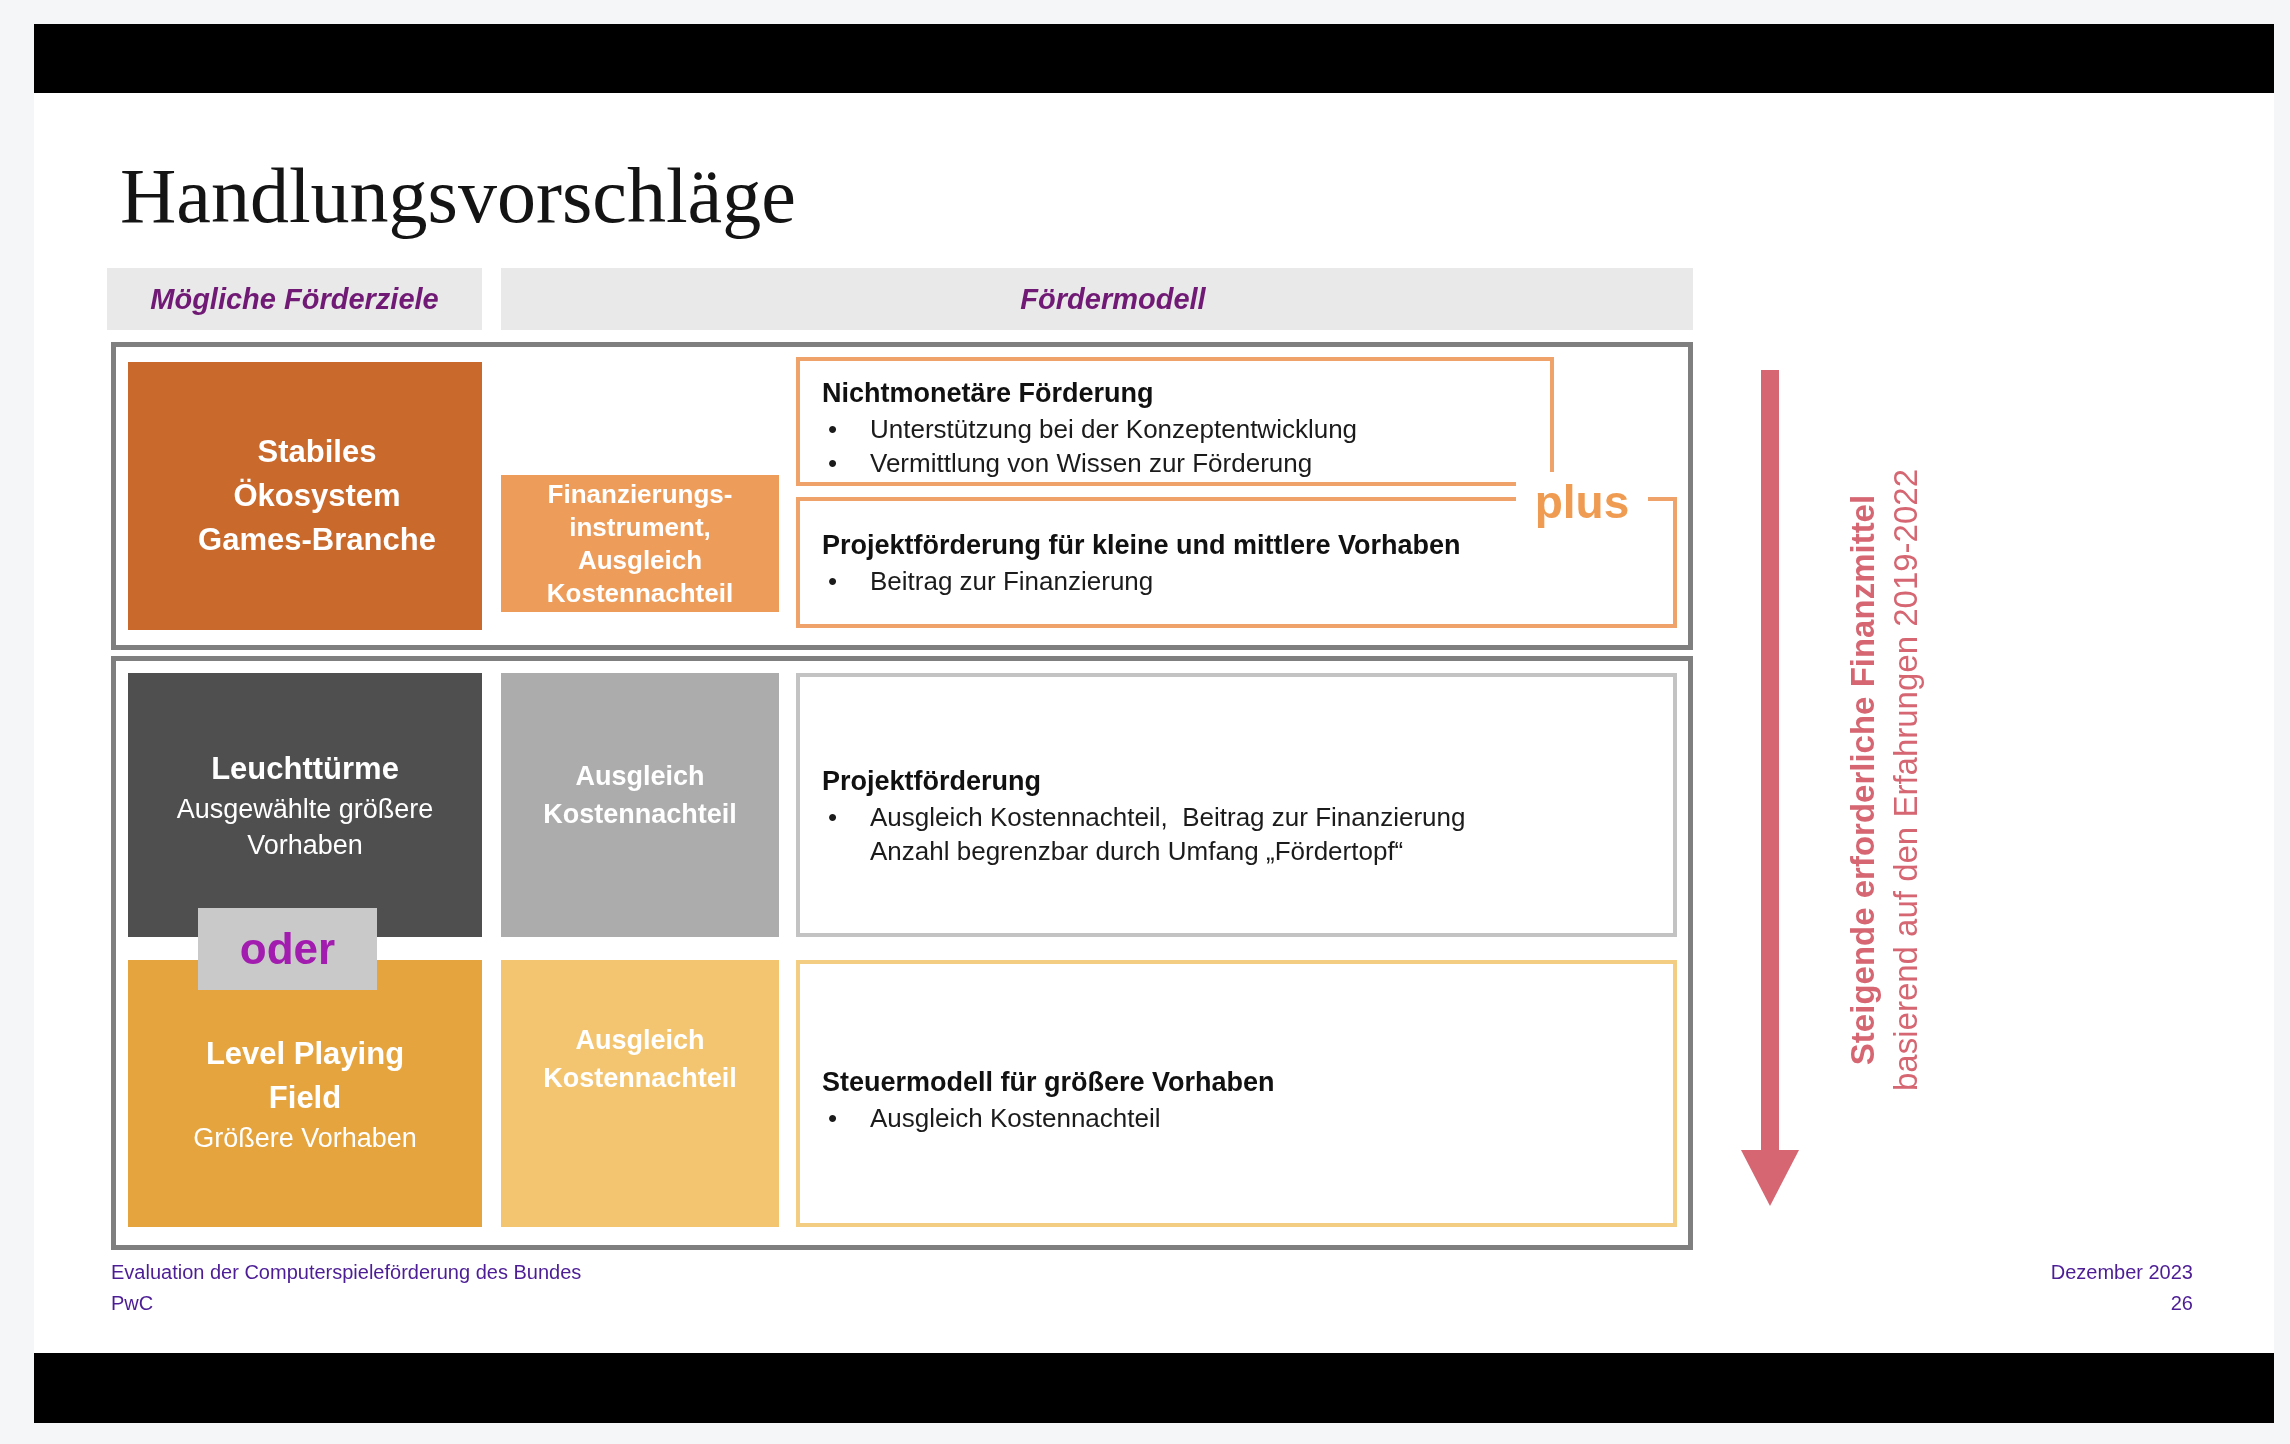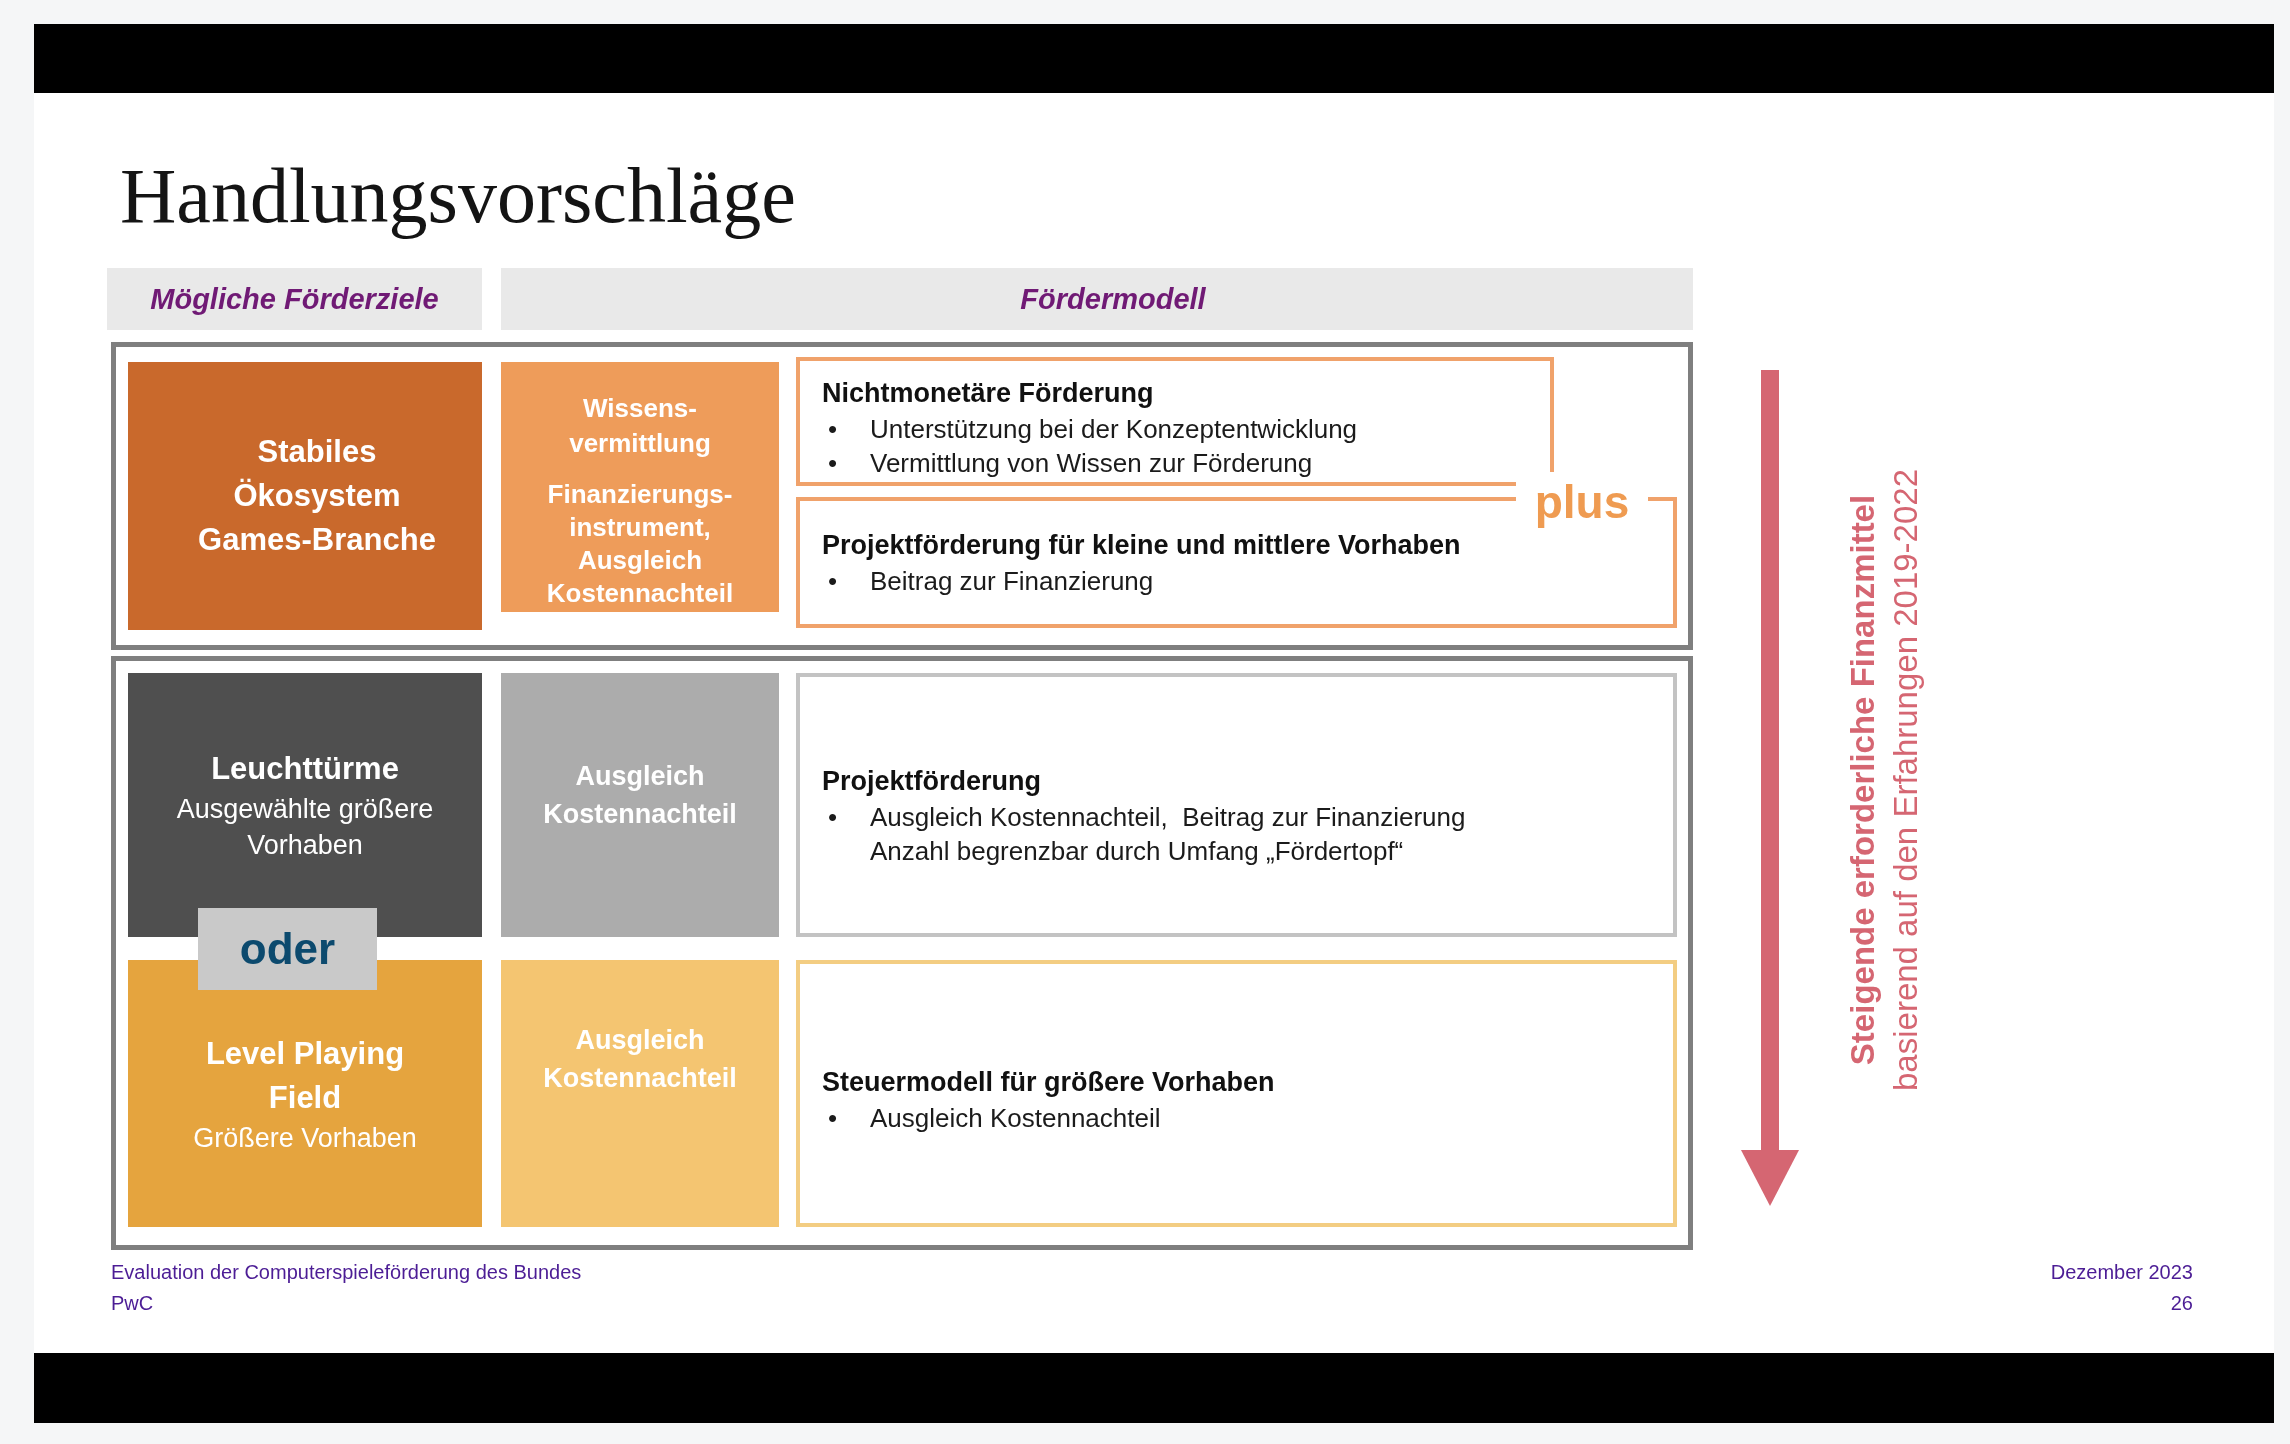--- a/index.html
+++ b/index.html
@@ -25,21 +25,21 @@
 
   .tbox { background:#ffffff; }
   .tbox-heading { font-weight:bold; font-size:27px; color:#111111; line-height:37px; }
   .brow { display:flex; font-size:26px; color:#1b1b1b; line-height:34px; }
   .bmark { width:42px; flex:0 0 42px; padding-left:6px; }
   .btext { white-space:pre-wrap; }
 
   .connector { background:#ffffff; display:flex; align-items:center; justify-content:center;
     color:#ef9b51; font-weight:bold; font-size:46px; z-index:3; }
   .oder { background:#c9c9c9; display:flex; align-items:center; justify-content:center;
-    color:#0c4a6e; font-weight:bold; font-size:44px; z-index:3; }
+    color:#a21caf; font-weight:bold; font-size:44px; z-index:3; }
 
   .arrow-shaft { background:#d56672; }
   .arrow-head { width:0; height:0; border-left:29px solid transparent; border-right:29px solid transparent;
     border-top:56px solid #d56672; }
 
   .sidenote { left:1534px; top:736px; width:700px; height:88px; transform:rotate(-90deg);
     display:flex; flex-direction:column; justify-content:center; text-align:center; color:#d56672; }
   .sidenote .l1 { font-weight:bold; font-size:33px; line-height:43px; }
   .sidenote .l2 { font-size:33px; line-height:43px; }
 
@@ -65,24 +65,20 @@
   </div>
 
   <div class="abs group" style="left:111px; top:342px; width:1582px; height:308px;"></div>
 
   <div class="abs fillbox" style="left:128px; top:362px; width:354px; height:268px; background:#c9692c;padding-left:24px;">
     <div class="goal-title">Stabiles</div>
     <div class="goal-title">Ökosystem</div>
     <div class="goal-title">Games-Branche</div>
   </div>
 
-  <div class="abs fillbox" style="left:501px; top:362px; width:278px; height:127px; background:#ee9c5a;">
-    <div class="instr">Wissens-</div>
-    <div class="instr">vermittlung</div>
-  </div>
 
   <div class="abs fillbox" style="left:501px; top:475px; width:278px; height:137px; background:#ee9c5a;">
     <div class="instr" style="line-height:33px;">Finanzierungs-</div>
     <div class="instr" style="line-height:33px;">instrument,</div>
     <div class="instr" style="line-height:33px;">Ausgleich</div>
     <div class="instr" style="line-height:33px;">Kostennachteil</div>
   </div>
 
   <div class="abs tbox" style="left:796px; top:357px; width:758px; height:129px; border:4px solid #f0a26b; padding:14px 20px 0 22px;">
     <div class="tbox-heading">Nichtmonetäre Förderung</div>

